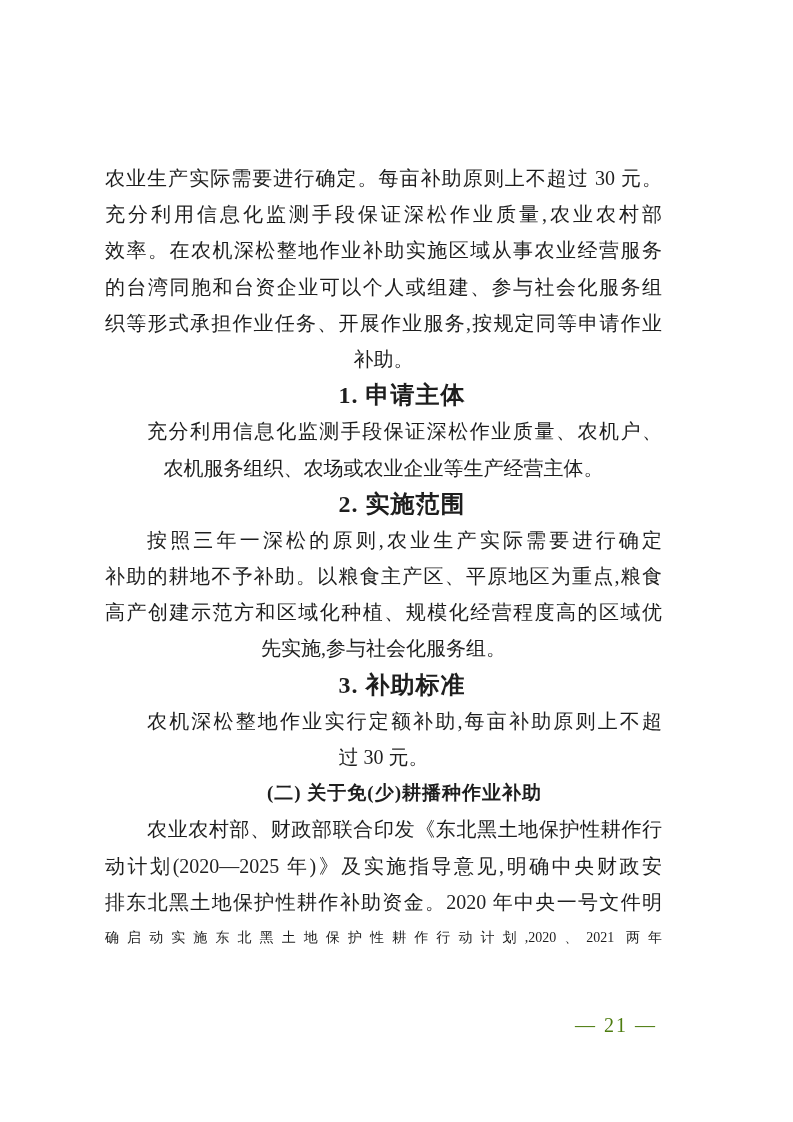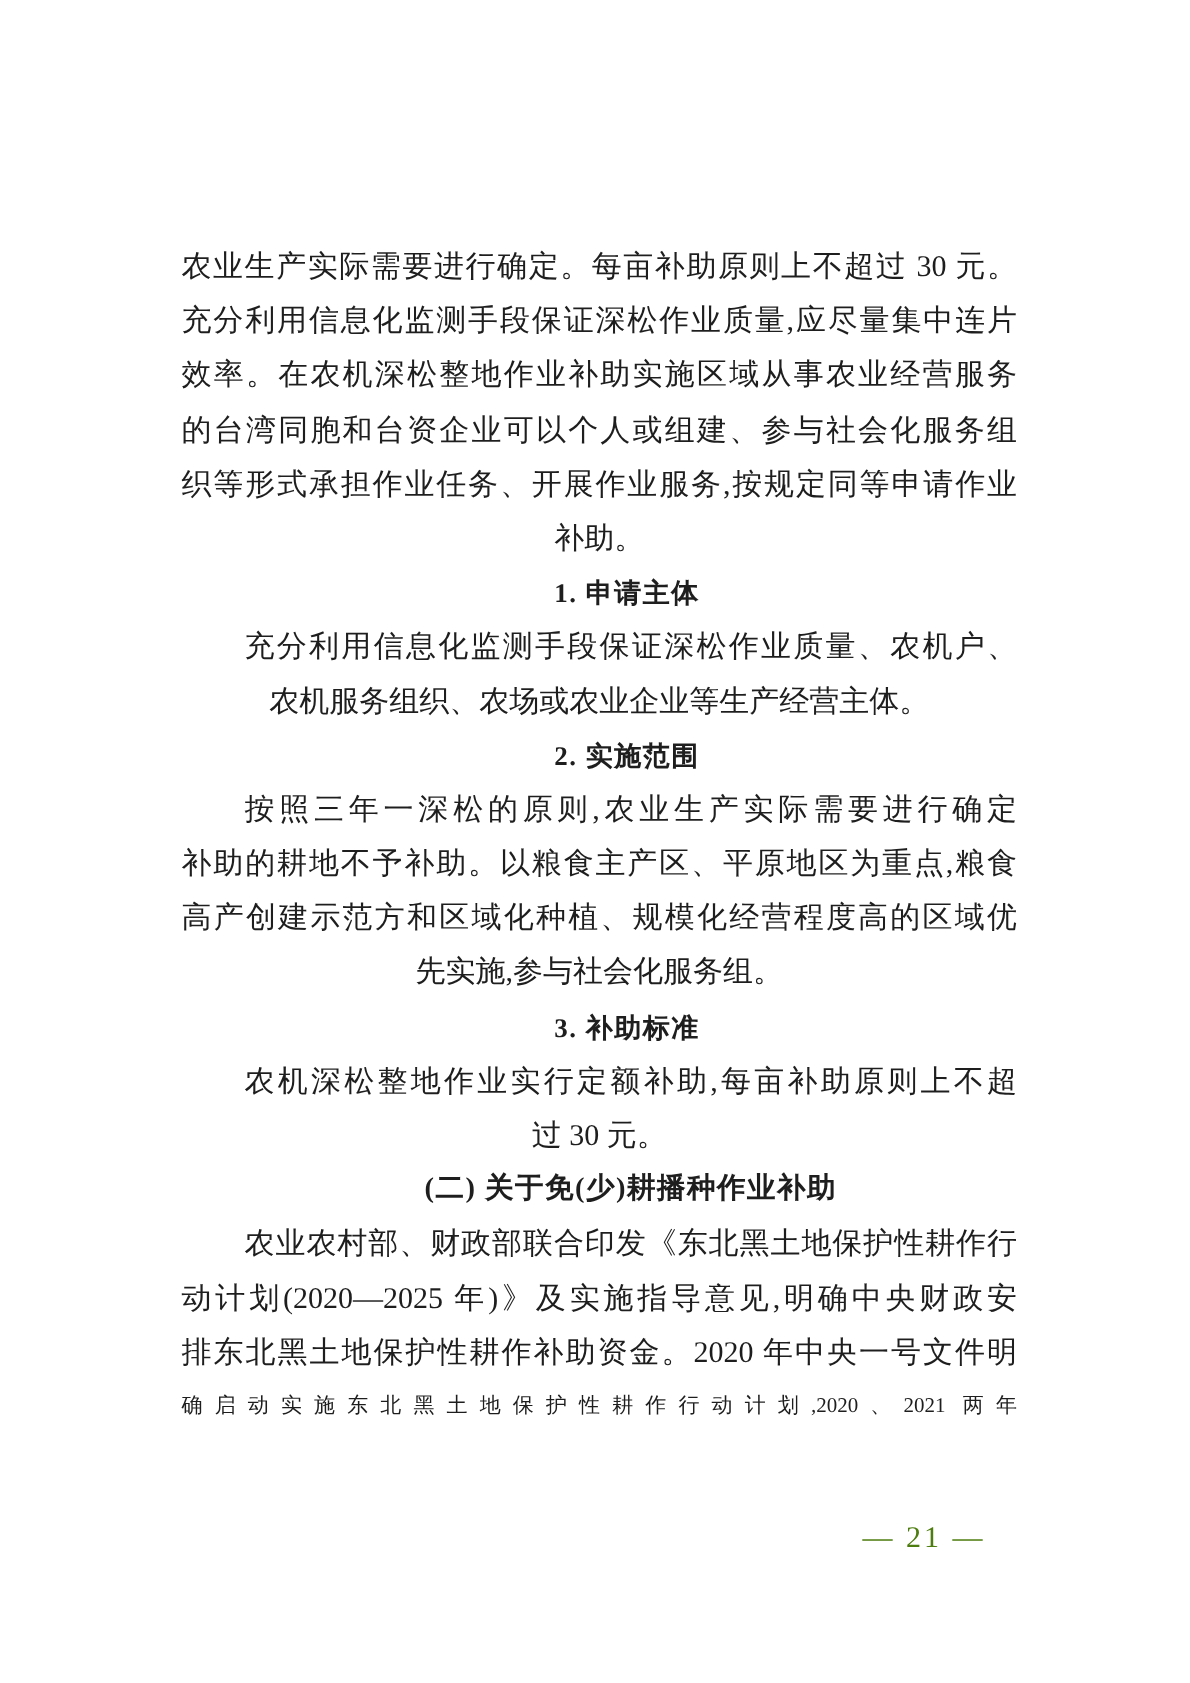--- a/index.html
+++ b/index.html
@@ -12,21 +12,21 @@
     position: relative;
     width: 793px;
     height: 1122px;
     background: #ffffff;
     overflow: hidden;
     font-family: "Liberation Serif", "DejaVu Serif", serif;
     color: #1e1e1e;
   }
   .content {
     position: absolute;
-    left: 121px;
+    left: 105px;
     top: 160px;
     width: 557px;
   }
   .line {
     height: 36.2px;
     line-height: 36.2px;
     font-size: 20px;
     white-space: nowrap;
     text-align: center;
   }
@@ -37,21 +37,21 @@
     text-align-last: justify;
     text-justify: inter-character;
   }
   
   .line.indent {
     text-indent: 42px;
   }
   
   .line.heading {
     font-weight: 700;
-    font-size: 18px;
+    font-size: 24px;
     text-indent: 37px;
     letter-spacing: 1px;
   }
   
   .line.heading2 {
     font-weight: 700;
     font-size: 19px;
     text-indent: 42px;
     letter-spacing: 1px;
   }
@@ -68,21 +68,21 @@
     letter-spacing: 2px;
     color: #4d7c0f;
   }
 </style>
 </head>
 <body>
 
 <div class="page">
   <div class="content">
     <div class="line j">农业生产实际需要进行确定。每亩补助原则上不超过 30 元。</div>
-    <div class="line j">充分利用信息化监测手段保证深松作业质量,应尽量集中连片</div>
+    <div class="line j">充分利用信息化监测手段保证深松作业质量,农业农村部</div>
     <div class="line j">效率。在农机深松整地作业补助实施区域从事农业经营服务</div>
     <div class="line j">的台湾同胞和台资企业可以个人或组建、参与社会化服务组</div>
     <div class="line j">织等形式承担作业任务、开展作业服务,按规定同等申请作业</div>
     <div class="line">补助。</div>
     <div class="line heading">1. 申请主体</div>
     <div class="line j indent">充分利用信息化监测手段保证深松作业质量、农机户、</div>
     <div class="line">农机服务组织、农场或农业企业等生产经营主体。</div>
     <div class="line heading">2. 实施范围</div>
     <div class="line j indent">按照三年一深松的原则,农业生产实际需要进行确定</div>
     <div class="line j">补助的耕地不予补助。以粮食主产区、平原地区为重点,粮食</div>

